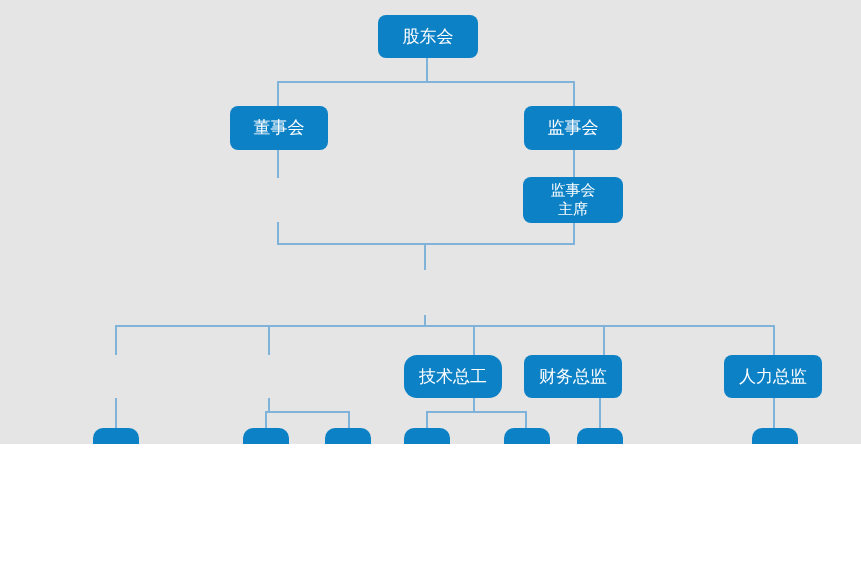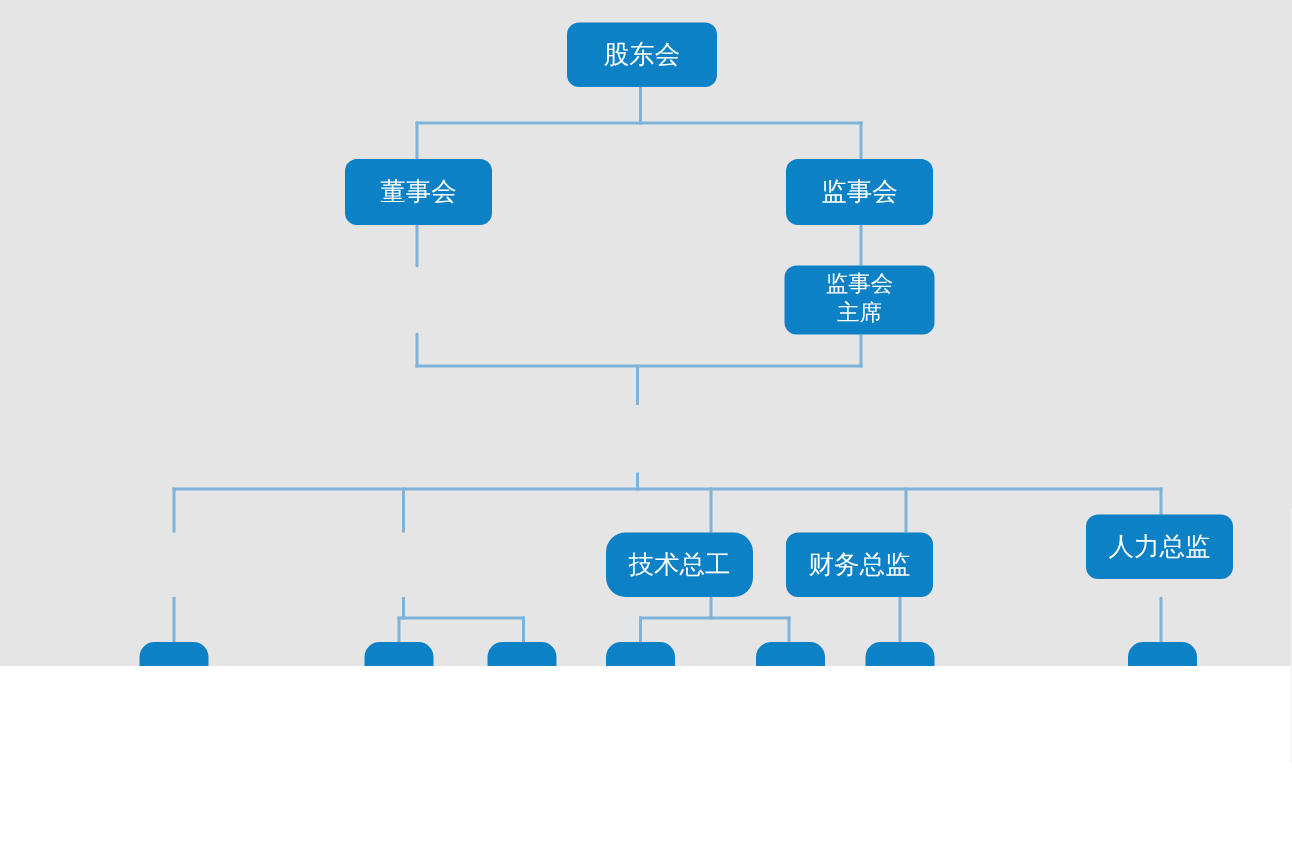--- a/index.html
+++ b/index.html
@@ -80,21 +80,21 @@
 
   <div class="node" style="left:230px;top:106px;width:98px;height:44px;text-align:right;">董事会</div>
   <div class="node" style="left:524px;top:106px;width:98px;height:44px;">监事会</div>
 
   <div class="node small" style="left:523px;top:177px;width:100px;height:46px;">监事会
 主席</div>
 
 
   <div class="node" style="left:404px;top:355px;width:98px;height:43px;border-radius:13px;">技术总工</div>
   <div class="node" style="left:524px;top:355px;width:98px;height:43px;">财务总监</div>
-  <div class="node" style="left:724px;top:343px;width:98px;height:43px;">人力总监</div>
+  <div class="node" style="left:724px;top:355px;width:98px;height:43px;">人力总监</div>
 
   <div class="node vnode" style="left:93px;top:428px;width:46px;height:98px;">商务部</div>
   <div class="node vnode" style="left:243px;top:428px;width:46px;height:98px;">生产部</div>
   <div class="node vnode" style="left:325px;top:428px;width:46px;height:98px;">安环部</div>
   <div class="node vnode tight" style="left:404px;top:428px;width:46px;height:98px;">研发中心</div>
   <div class="node vnode" style="left:504px;top:428px;width:46px;height:98px;">质量部</div>
   <div class="node vnode" style="left:577px;top:428px;width:46px;height:98px;">财务部</div>
   <div class="node vnode" style="left:752px;top:428px;width:46px;height:98px;">企管部</div>
 
 </div>

